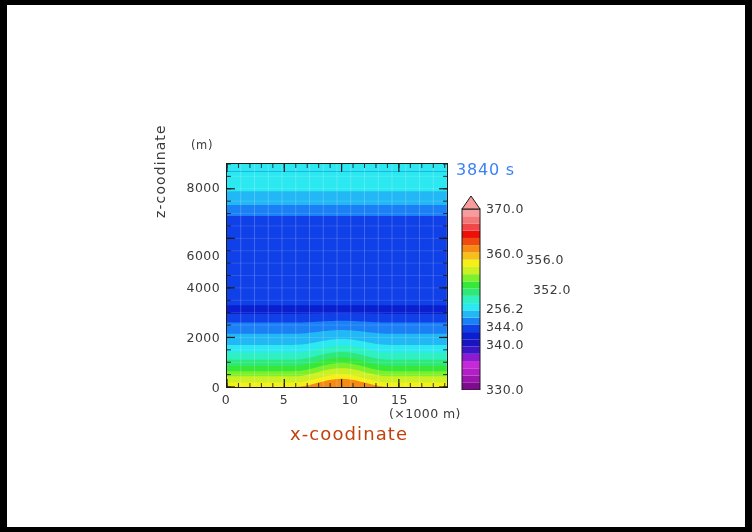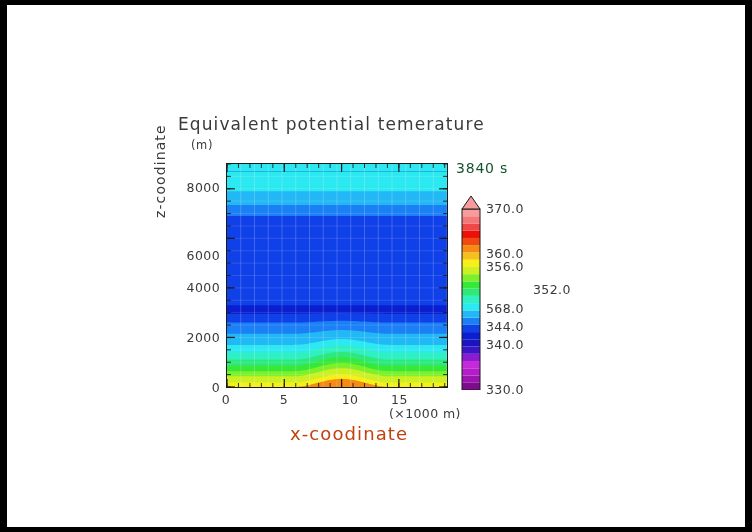--- a/index.html
+++ b/index.html
@@ -44,23 +44,23 @@
     top: 138px;
     font-size: 11.5px;
     letter-spacing: 0.6px;
     color: #3a3a3a;
     white-space: nowrap;
   }
   #time-label {
     position: absolute;
     left: 456px;
     top: 160px;
-    font-size: 14px;
+    font-size: 16px;
     letter-spacing: 0.8px;
-    color: #14532d;
+    color: #3b82f6;
     white-space: nowrap;
   }
 
   
   #plot {
     position: absolute;
     left: 226px;
     top: 163px;
     width: 222px;
     height: 225px;
@@ -331,21 +331,20 @@
       <div class="ytick" style="top: 85px;">6000</div>
       <div class="ytick" style="top: 17px;">8000</div>
     </div>
   <div id="xtick-wrap">
       <div class="xtick" style="left: 0px;">0</div>
       <div class="xtick" style="left: 57.8125px;">5</div>
       <div class="xtick" style="left: 124px;">10</div>
       <div class="xtick" style="left: 173.438px;">15</div>
     </div>
 
-  <div id="title">Equivalent potential temerature</div>
   <div id="unit-m">(m)</div>
   <div id="time-label">3840 s</div>
 
   <div id="xaxis-unit">(×1000 m)</div>
   <div id="xaxis-title">x-coodinate</div>
   <div id="yaxis-title">z-coodinate</div>
 
   <div id="colorbar">
     <svg id="colorbar-svg" width="20" height="194" viewBox="0 0 20 194">
       <g id="cb-bands">
@@ -375,22 +374,22 @@
           <rect x="1" y="20.240000000000094" width="18" height="7.239999999999867" fill="#f57878"></rect>
           <rect x="1" y="13" width="18" height="7.240000000000094" fill="#f79c9c"></rect>
           <rect x="1" y="13" width="18" height="181" fill="none" stroke="#1a1a1a" stroke-width="1"></rect>
         </g>
       <polygon id="cb-arrow" points="10,0 19,13 1,13" fill="#f79c9c" stroke="#1a1a1a" stroke-width="1"></polygon>
     </svg>
   </div>
   <div id="cb-labels">
       <div class="cb-label" style="top: 11px;">370.0</div>
       <div class="cb-label" style="top: 56.25px;">360.0</div>
-      <div class="cb-label" style="top: 69px;">356.0</div>
+      <div class="cb-label" style="top: 62px; margin-left: 40px;">356.0</div>
       <div class="cb-label" style="top: 92.45px; margin-left: 47px;">352.0</div>
-      <div class="cb-label" style="top: 110.55px;">568.0</div>
+      <div class="cb-label" style="top: 110.55px;">256.2</div>
       <div class="cb-label" style="top: 128.65px;">344.0</div>
       <div class="cb-label" style="top: 146.75px;">340.0</div>
       <div class="cb-label" style="top: 192px;">330.0</div>
     </div>
 
   <div id="frame"></div>
 </div>
 
 </body></html>

